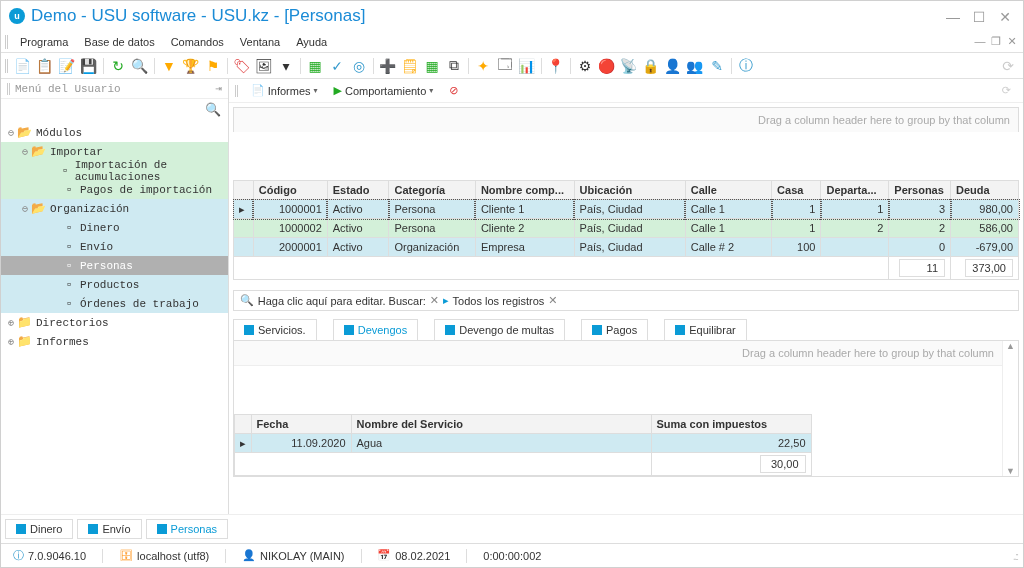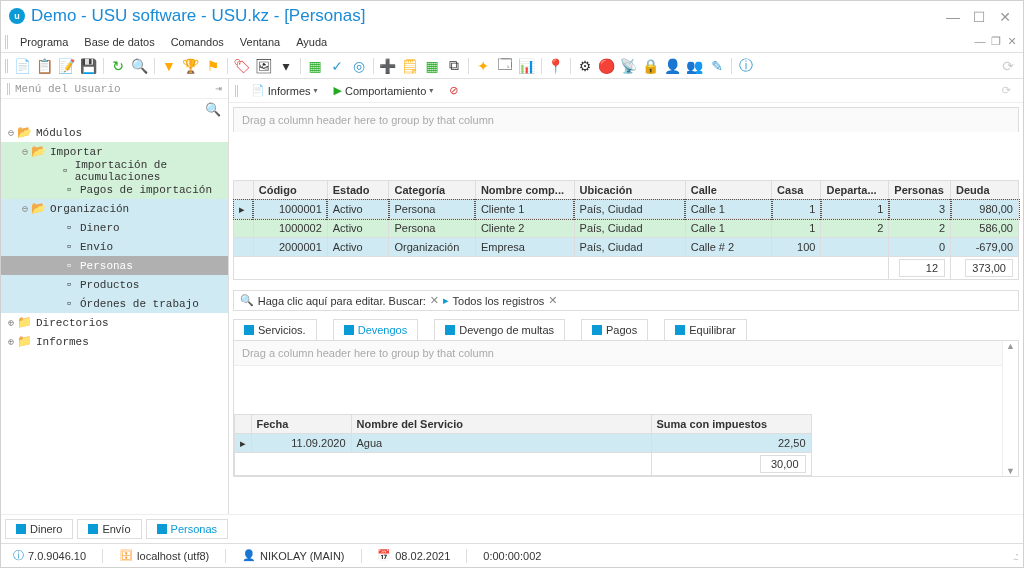--- a/index.html
+++ b/index.html
@@ -41,21 +41,21 @@
   .treeitem.lvl1.org, .treeitem.lvl2.org { background: #cfeaf2; }
   
   .main { flex: 1; display: flex; flex-direction: column; min-width: 0; }
   .subtoolbar { display: flex; align-items: center; height: 24px; padding: 2px 6px; border-bottom: 1px solid #eee; gap: 4px; }
   .subtoolbar .grip { border-left: 3px double #ccc; height: 12px; margin-right: 3px; }
   .subtoolbar .rbtn { display: flex; align-items: center; padding: 2px 6px; cursor: pointer; }
   .subtoolbar .rbtn .ic { margin-right: 3px; }
   .subtoolbar .caret { margin-left: 3px; font-size: 8px; color: #666; }
   
   .grid-wrap { padding: 4px; }
-  .grouphdr { padding: 6px 8px; color: #aaa; border: 1px solid #ddd; border-bottom: none; background: #fafafa; }
+  .grouphdr { padding: 6px 8px; color: #aaa; border: 1px solid #ddd; border-bottom: none; background: #fafafa; text-align: right; }
   table.grid { width: 100%; border-collapse: collapse; table-layout: fixed; margin-top: 48px; }
   table.grid th, table.grid td { border: 1px solid #ddd; padding: 2px 5px; height: 19px; overflow: hidden; white-space: nowrap; text-overflow: ellipsis; }
   table.grid th { background: #f3f3f3; text-align: left; }
   table.grid tr.blue td { background: #cfeaf2; }
   table.grid tr.green td { background: #d3f0d9; }
   table.grid tr.grey td { background: #fff; color: #bbb; }
   table.grid tr.selrow td { outline: 1px dotted #555; }
   .num { text-align: right; }
   .footerrow td { background: #fff !important; text-align: right; border-top: 2px solid #ccc; height: 22px; }
   .footcell { display: inline-block; min-width: 46px; border: 1px solid #ddd; padding: 2px 6px; margin-left: 4px; }
@@ -315,21 +315,21 @@
                 <td class="">Empresa</td>
                 <td class="">País, Ciudad</td>
                 <td class="">Calle # 2</td>
                 <td class="num">100</td>
                 <td class="num"></td>
                 <td class="num">0</td>
                 <td class="num">-679,00</td>
               </tr>
               <tr class="footerrow">
                 <td colspan="9"></td>
-                <td><span class="footcell">12</span></td>
+                <td><span class="footcell">11</span></td>
                 <td><span class="footcell">373,00</span></td>
               </tr>
             </tbody>
           </table>
       </div>
 
       <div class="filterbar">
         <span style="color:#39c">🔍</span>
         <span>Haga clic aquí para editar. Buscar:</span>
         <span class="closex">✕</span>

